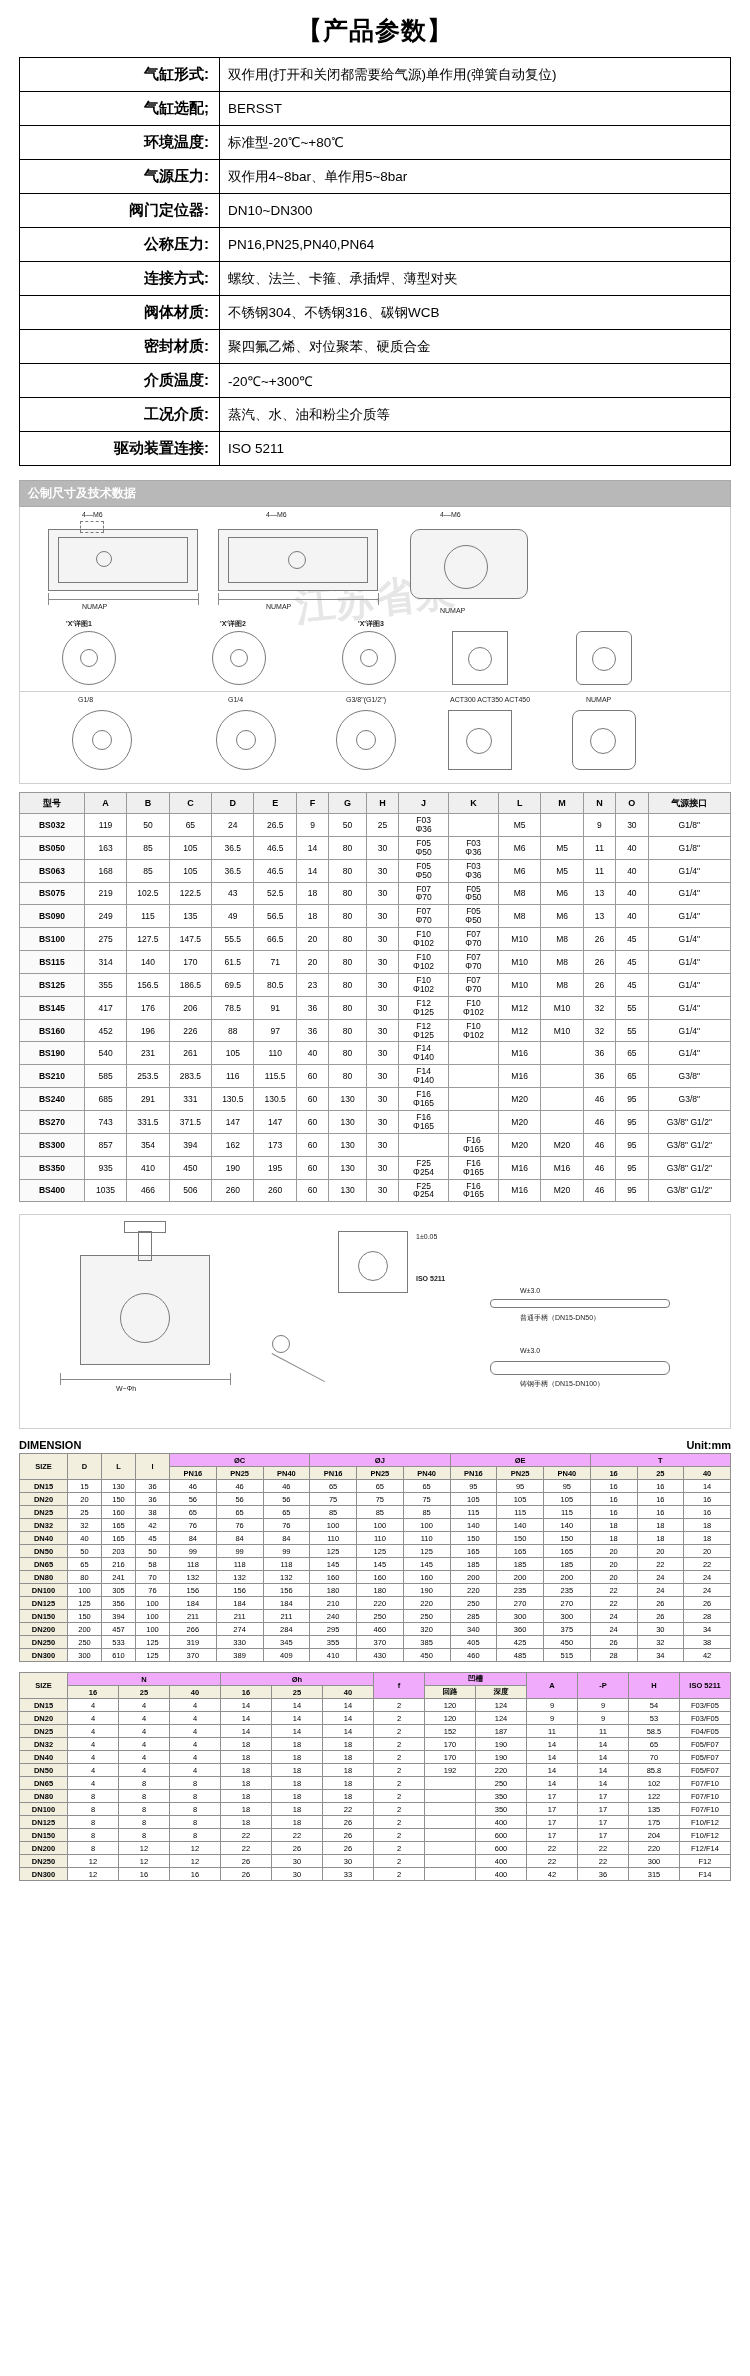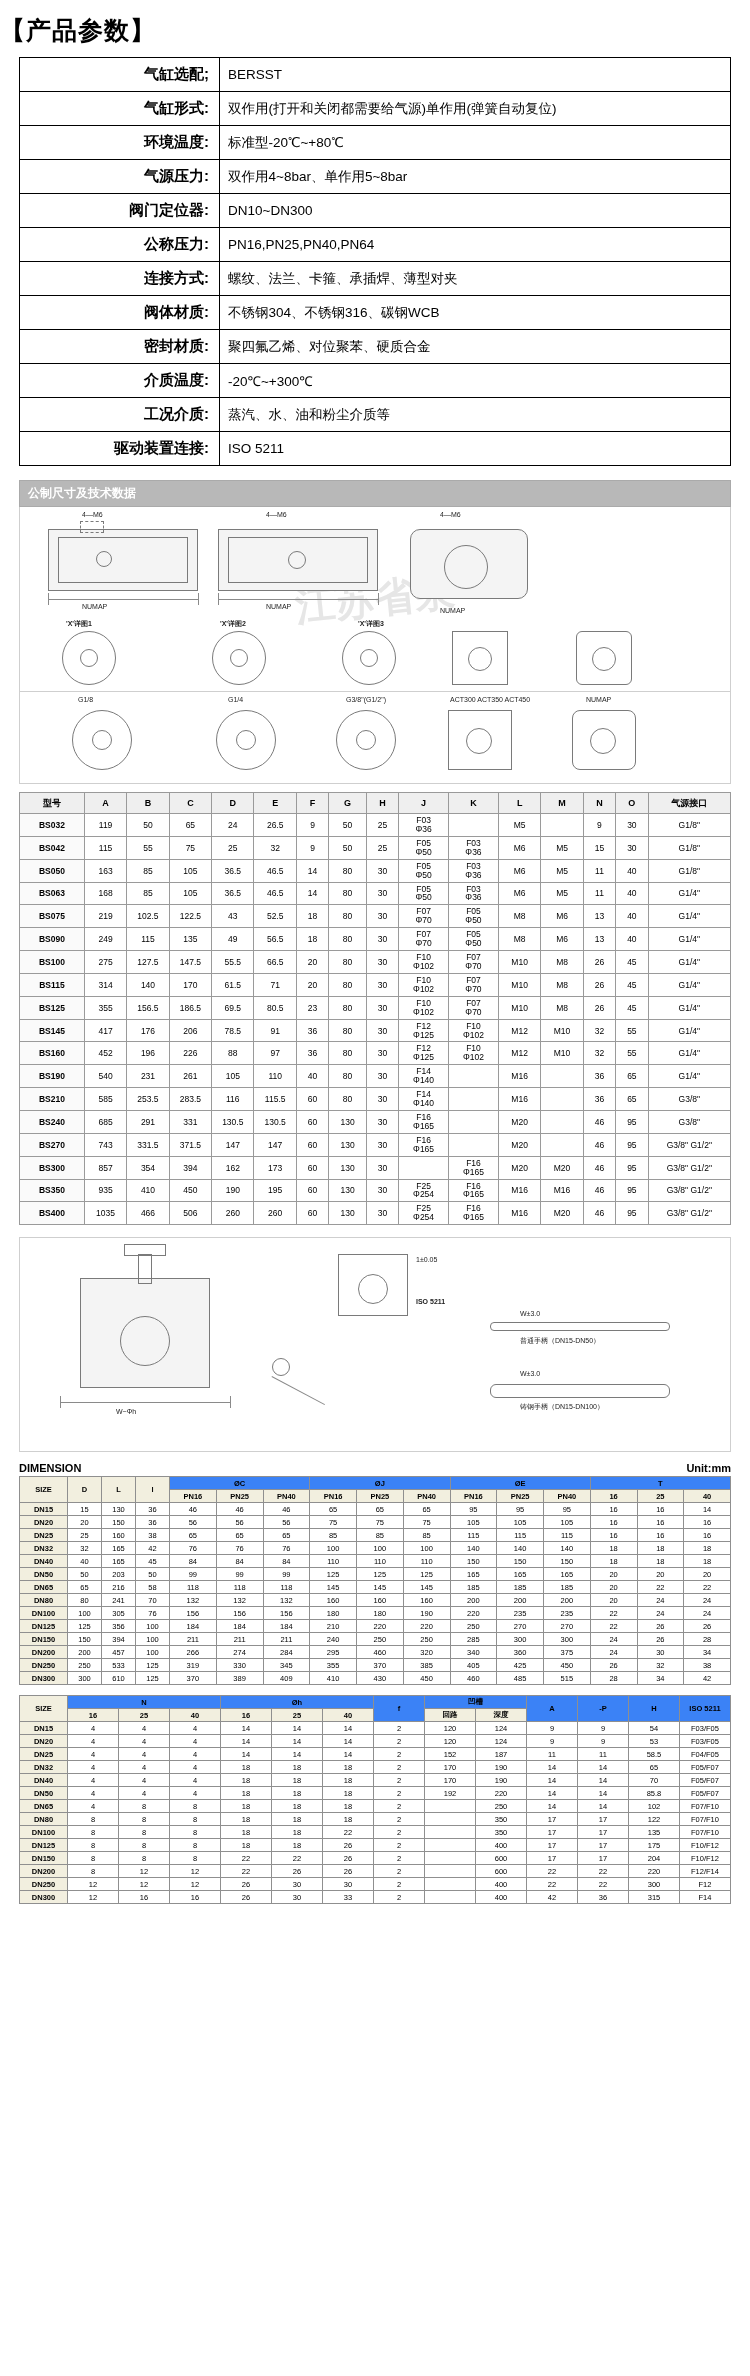--- a/index.html
+++ b/index.html
@@ -6,21 +6,21 @@
   html, body { margin:0; padding:0; }
   body {
     width:750px;
     background:#ffffff;
     font-family:"Liberation Sans", sans-serif;
     color:#000;
   }
   .page { width:750px; position:relative; padding:0 0 10px 0; }
 
   
-  .title-wrap { padding:14px 0 10px 0; }
+  .title-wrap { text-align:center; padding:14px 0 10px 0; }
   .title { font-size:25px; font-weight:bold; letter-spacing:1px; }
 
   
   .spec-table { width:712px; margin:0 auto; border-collapse:collapse; table-layout:fixed; }
   .spec-table td { border:1px solid #000; height:34px; padding:2px 8px; font-size:13.5px; vertical-align:middle; }
   .spec-table td.k { width:200px; text-align:right; font-weight:bold; font-size:15px; padding-right:10px; }
   .spec-table td.v { text-align:left; font-size:13.5px; }
 
   
   .sec-bar {
@@ -57,41 +57,41 @@
   .bs-table td.model { font-weight:bold; background:#fafafa; }
   .bs-table td.two { line-height:1.05; }
 
   
   .dim-title { width:712px; margin:10px auto 2px auto; font-size:11px; font-weight:bold; display:flex; justify-content:space-between; }
   .dim-title .unit { font-weight:bold; }
   .dim-table { width:712px; margin:0 auto; border-collapse:collapse; table-layout:fixed; font-size:7.5px; }
   .dim-table th, .dim-table td { border:1px solid #8f8f8f; text-align:center; padding:1px 0; height:13px; }
   .dim-table th { background:#f2efdf; font-weight:bold; font-size:7.5px; }
   .dim-table td.size { background:#f2efdf; font-weight:bold; }
-  .dim-table .grp { background:#3b82f6; }
+  .dim-table .grp { background:#f0abfc; }
   .spacer10 { height:10px; }
 </style>
 </head>
 <body>
 
 <div class="page">
 
   <div class="title-wrap">
     <span class="title">【产品参数】</span>
   </div>
 
   <table class="spec-table">
     <tbody id="spec-body">
         <tr>
+          <td class="k">气缸形式:</td>
+          <td class="v">双作用(打开和关闭都需要给气源)单作用(弹簧自动复位)</td>
+        </tr>
+        <tr>
           <td class="k">气缸选配;</td>
           <td class="v">BERSST</td>
-        </tr>
-        <tr>
-          <td class="k">气缸形式:</td>
-          <td class="v">双作用(打开和关闭都需要给气源)单作用(弹簧自动复位)</td>
         </tr>
         <tr>
           <td class="k">环境温度:</td>
           <td class="v">标准型-20℃~+80℃</td>
         </tr>
         <tr>
           <td class="k">气源压力:</td>
           <td class="v">双作用4~8bar、单作用5~8bar</td>
         </tr>
         <tr>
@@ -227,38 +227,20 @@
           <td>25</td>
           <td class=" two">F03<br>Φ36</td>
           <td></td>
           <td>M5</td>
           <td></td>
           <td>9</td>
           <td>30</td>
           <td>G1/8"</td>
         </tr>
         <tr>
-          <td class="model">BS042</td>
-          <td>115</td>
-          <td>55</td>
-          <td>75</td>
-          <td>25</td>
-          <td>32</td>
-          <td>9</td>
-          <td>50</td>
-          <td>25</td>
-          <td class=" two">F05<br>Φ50</td>
-          <td class=" two">F03<br>Φ36</td>
-          <td>M6</td>
-          <td>M5</td>
-          <td>15</td>
-          <td>30</td>
-          <td>G1/8"</td>
-        </tr>
-        <tr>
           <td class="model">BS050</td>
           <td>163</td>
           <td>85</td>
           <td>105</td>
           <td>36.5</td>
           <td>46.5</td>
           <td>14</td>
           <td>80</td>
           <td>30</td>
           <td class=" two">F05<br>Φ50</td>

